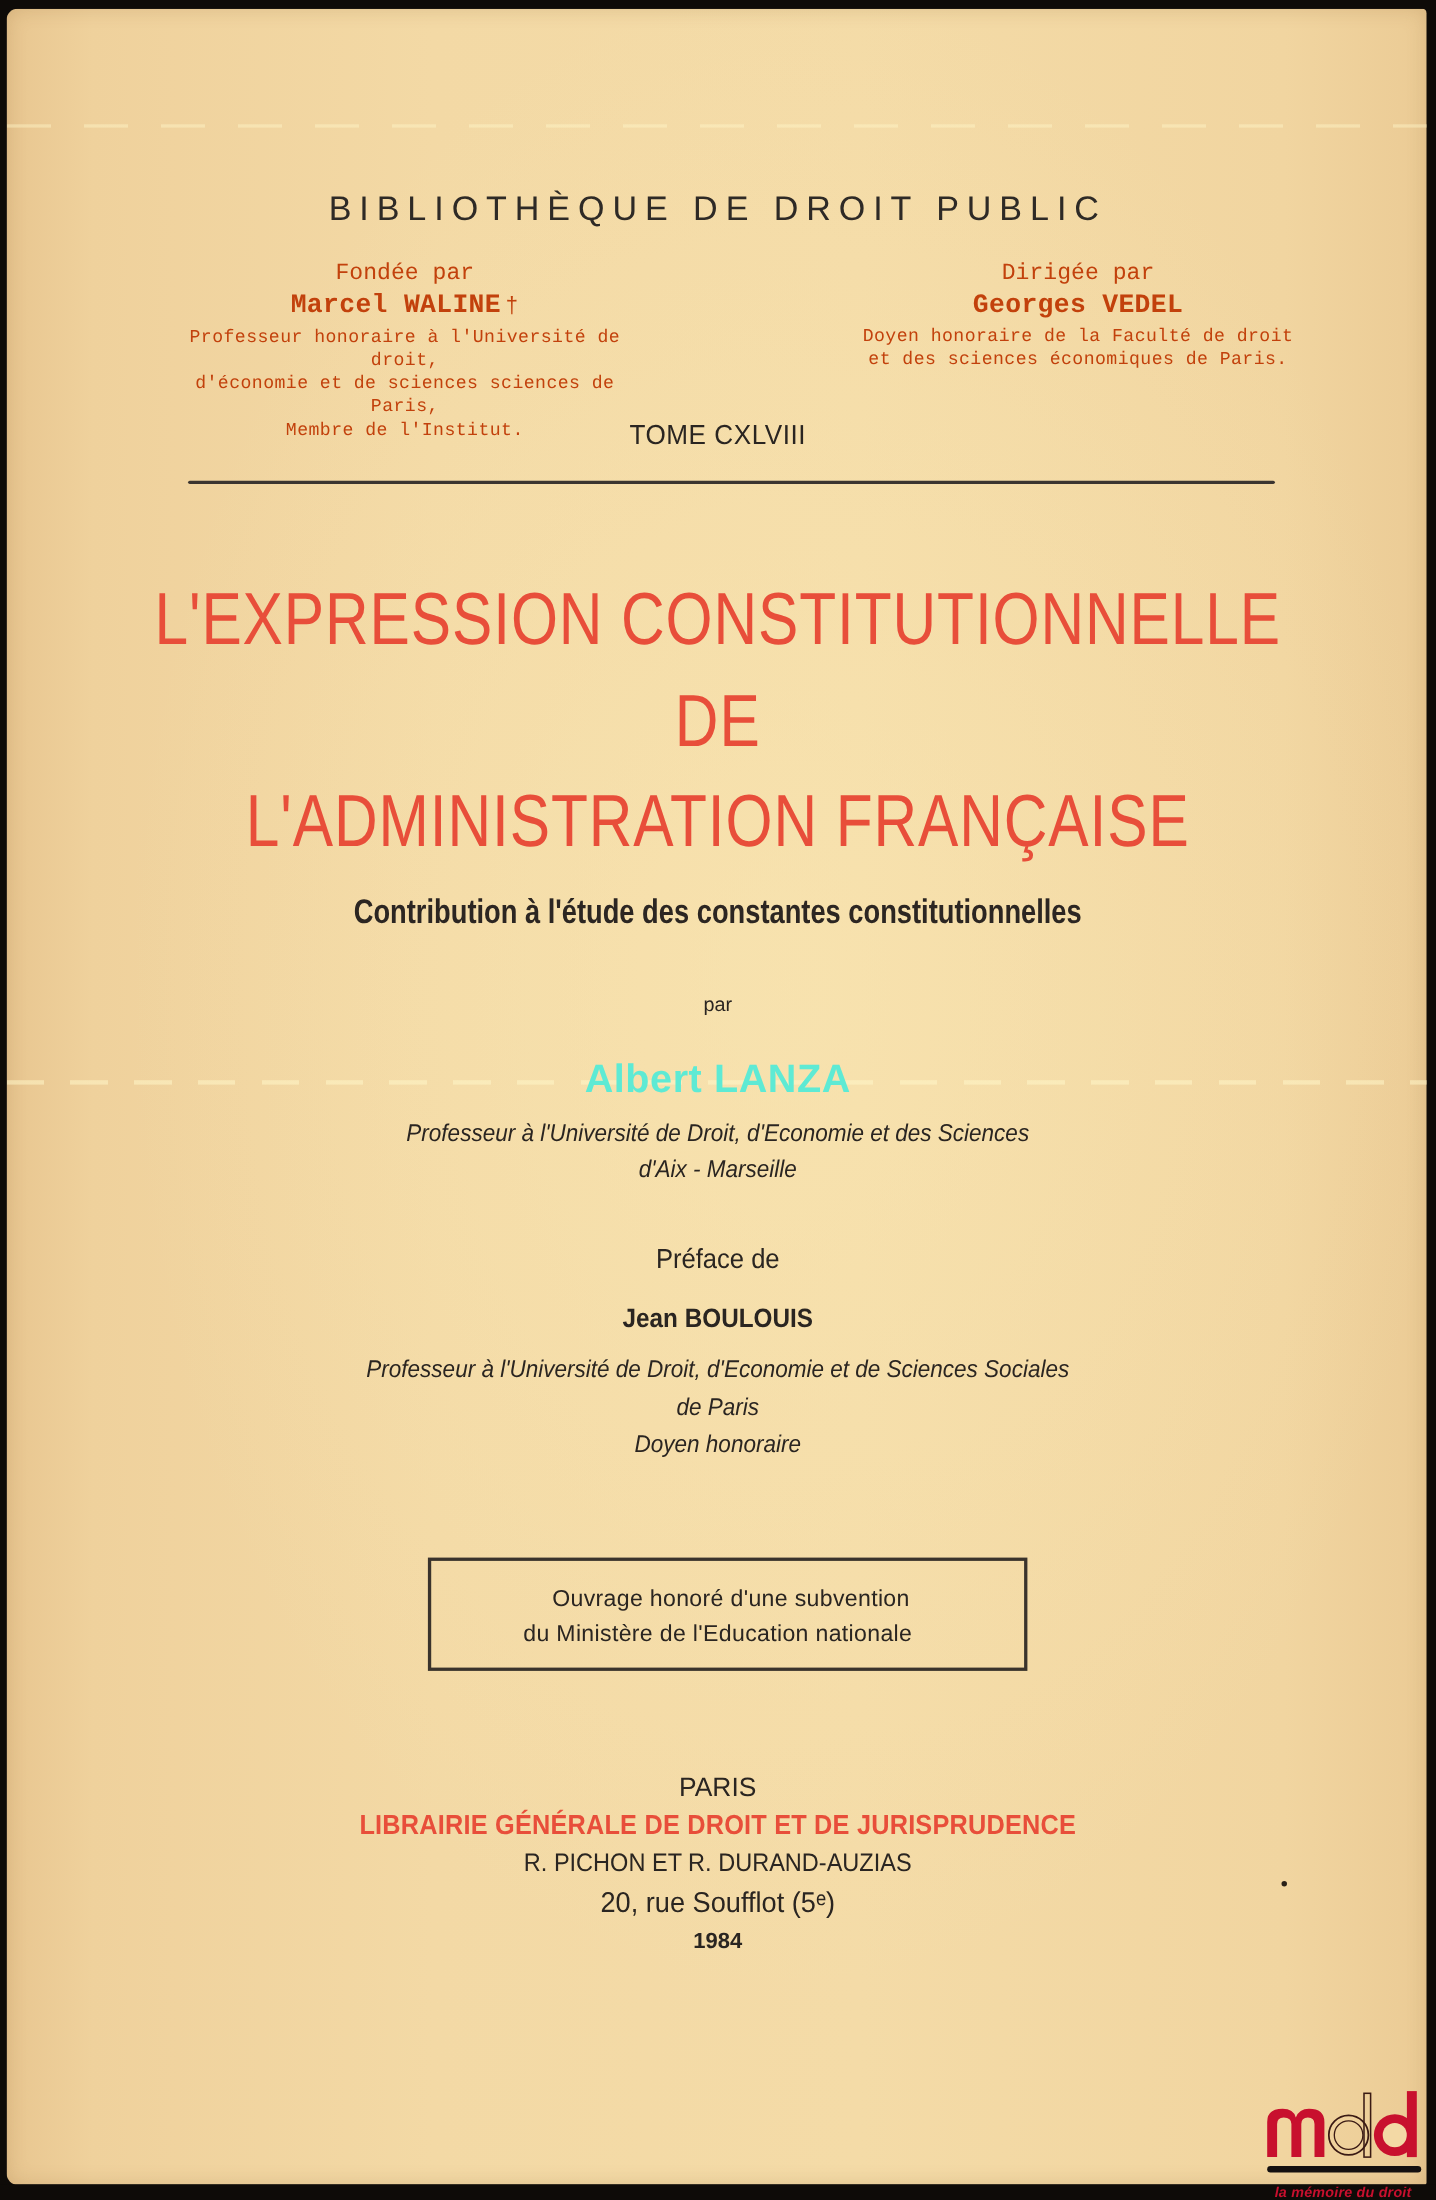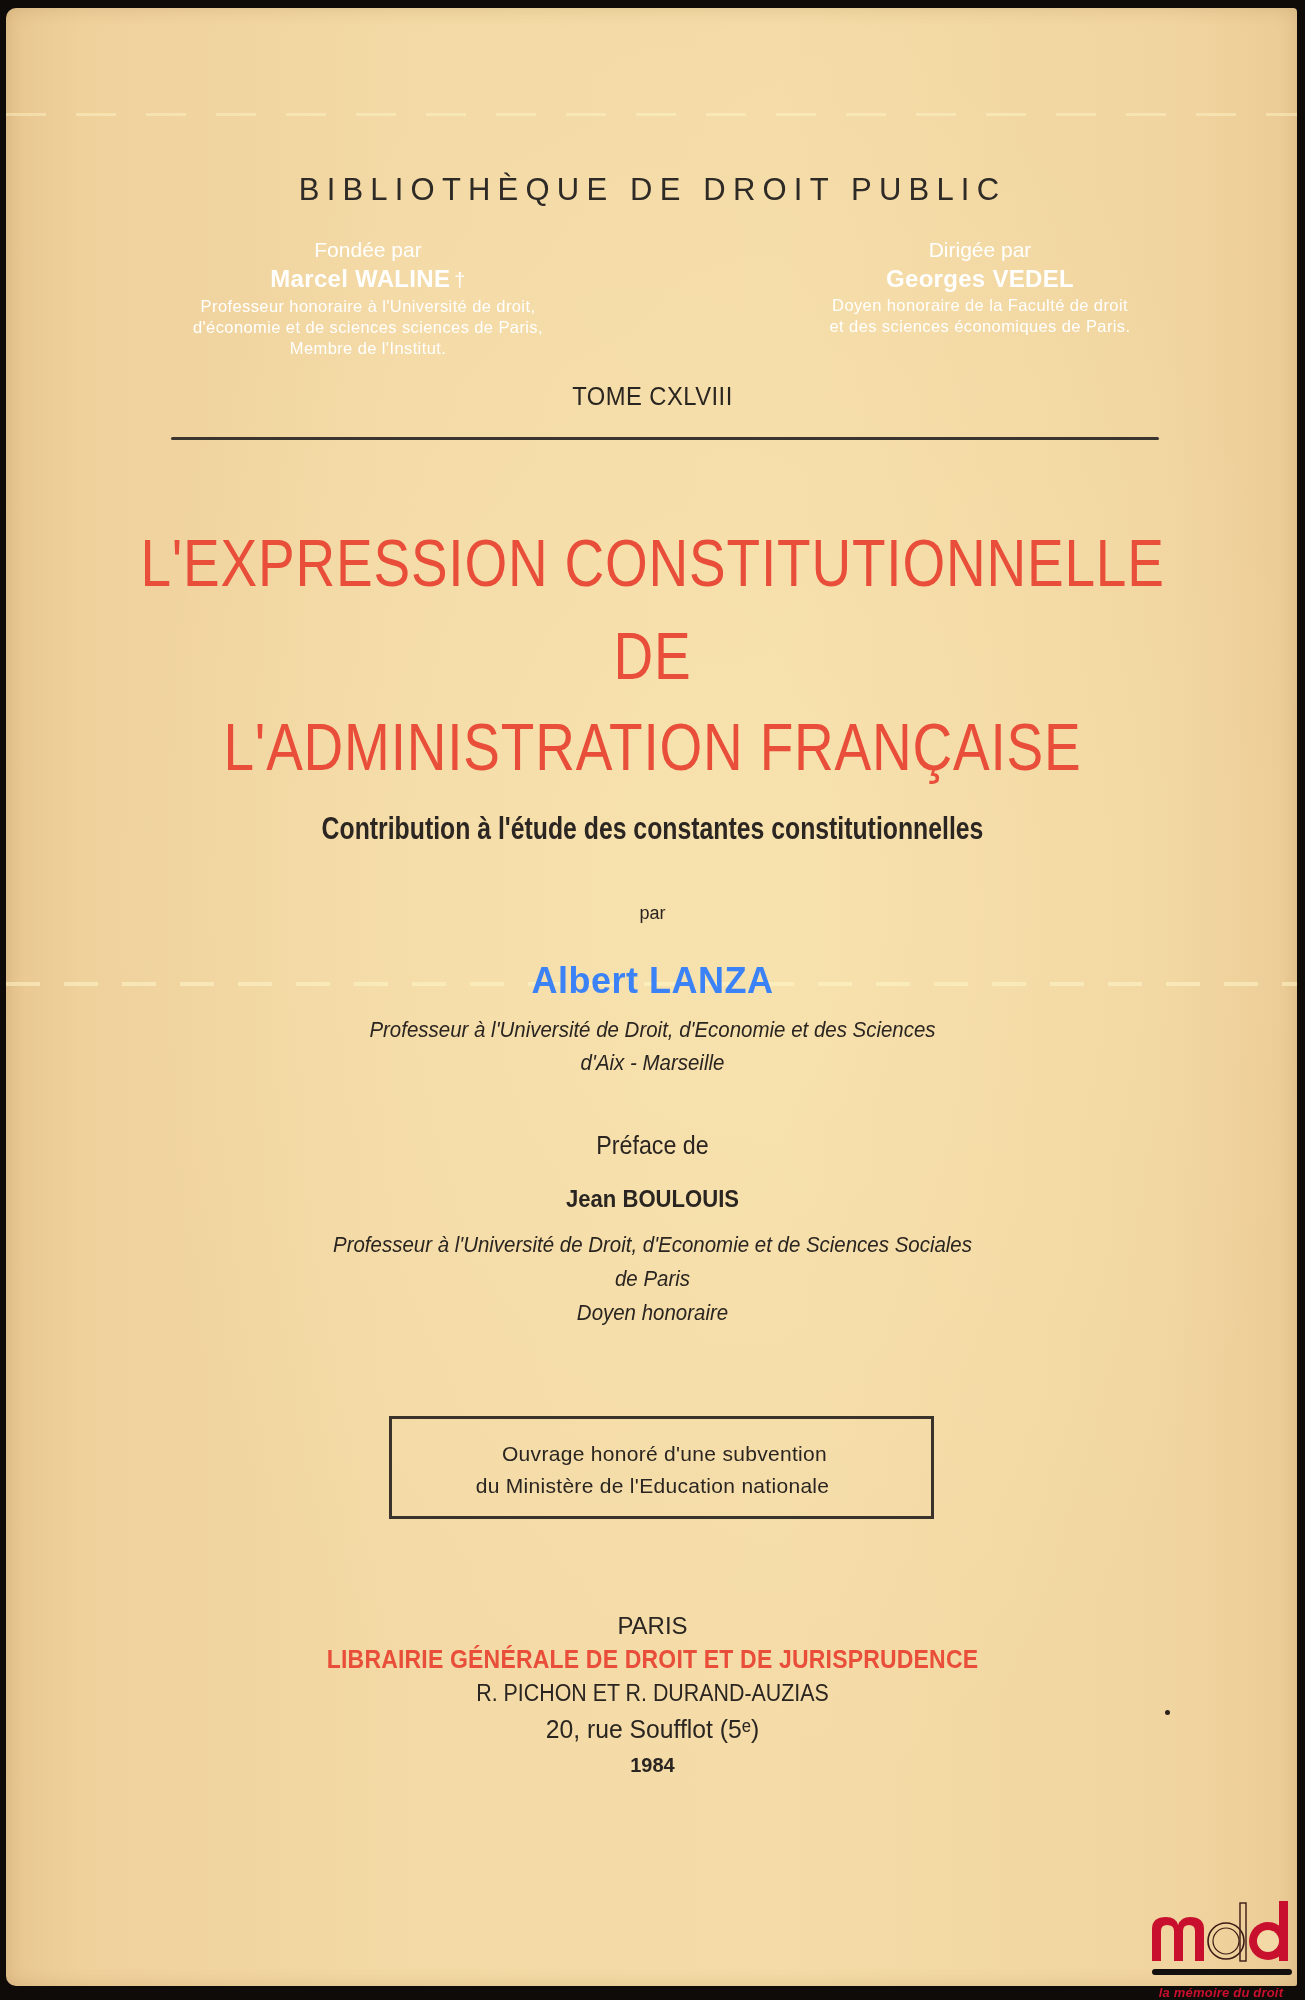--- a/index.html
+++ b/index.html
@@ -59,21 +59,22 @@
     .series {
       top: 172px;
       font-size: 31px;
       letter-spacing: 7.2px;
       font-weight: 400;
       color: #2e2a26;
     }
     .col {
       position: absolute;
       text-align: center;
-      color: #ffffff;
+      color: #c2410c;
+      font-family: Liberation Mono, monospace;
     }
     .col-left { left: 148px; width: 440px; top: 237px; }
     .col-right { left: 780px; width: 400px; top: 237px; }
     .col .role { font-size: 21px; line-height: 26px; }
     .col .name { font-size: 24px; font-weight: 700; line-height: 32px; letter-spacing: 0.3px; }
     .col .name .dagger { font-weight: 400; font-size: 20px; margin-left: 4px; }
     .col .desc { font-size: 16.5px; line-height: 21px; letter-spacing: 0.4px; }
     .tome {
       top: 382px;
       font-size: 25px;
@@ -108,21 +109,21 @@
       font-weight: 700;
       transform: scaleX(0.80);
       color: #2c2622;
     }
     .par { top: 903px; font-size: 18px; }
     .author {
       top: 960px;
       font-size: 36px;
       font-weight: 700;
       letter-spacing: 0.5px;
-      color: #3b82f6;
+      color: #5eead4;
     }
     .author-affil {
       font-style: italic;
       font-size: 22px;
       line-height: 33px;
       transform: scaleX(0.93);
     }
     .author-affil-1 { top: 1013px; }
     .author-affil-2 { top: 1046px; }
     .preface-label { top: 1131px; font-size: 25px; transform: scaleX(0.93); }

